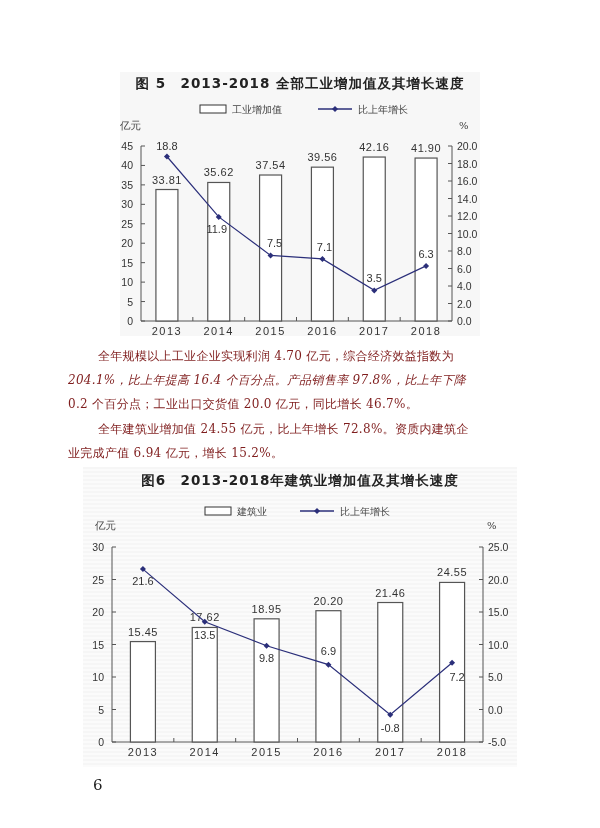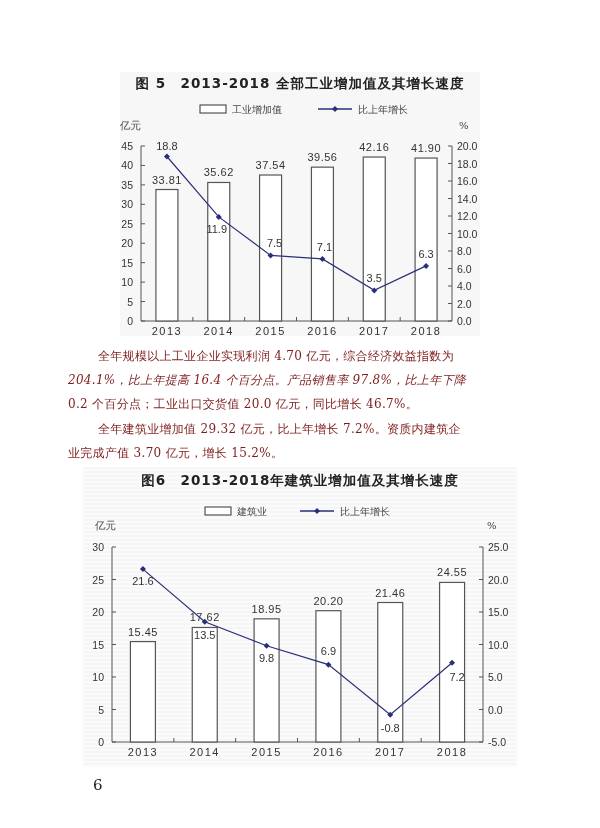--- a/index.html
+++ b/index.html
@@ -196,20 +196,20 @@
   <div class="para" style="top:344px;">
     <span class="indent"></span><span>全年规模以上工业企业实现利润 4.70 亿元，综合经济效益指数为</span>
   </div>
   <div class="para" style="top:368px;font-style:italic;">
     <span>204.1%，比上年提高 16.4 个百分点。产品销售率 97.8%，比上年下降</span>
   </div>
   <div class="para" style="top:392px;">
     <span>0.2 个百分点；工业出口交货值 20.0 亿元，同比增长 46.7%。</span>
   </div>
   <div class="para" style="top:417px;">
-    <span class="indent"></span><span>全年建筑业增加值 29.32 亿元，比上年增长 7.2%。资质内建筑企</span>
+    <span class="indent"></span><span>全年建筑业增加值 24.55 亿元，比上年增长 72.8%。资质内建筑企</span>
   </div>
   <div class="para" style="top:441px;">
-    <span>业完成产值 3.70 亿元，增长 15.2%。</span>
+    <span>业完成产值 6.94 亿元，增长 15.2%。</span>
   </div>
 </div>
 
 <div class="pageno">6</div>
 
 </body></html>

